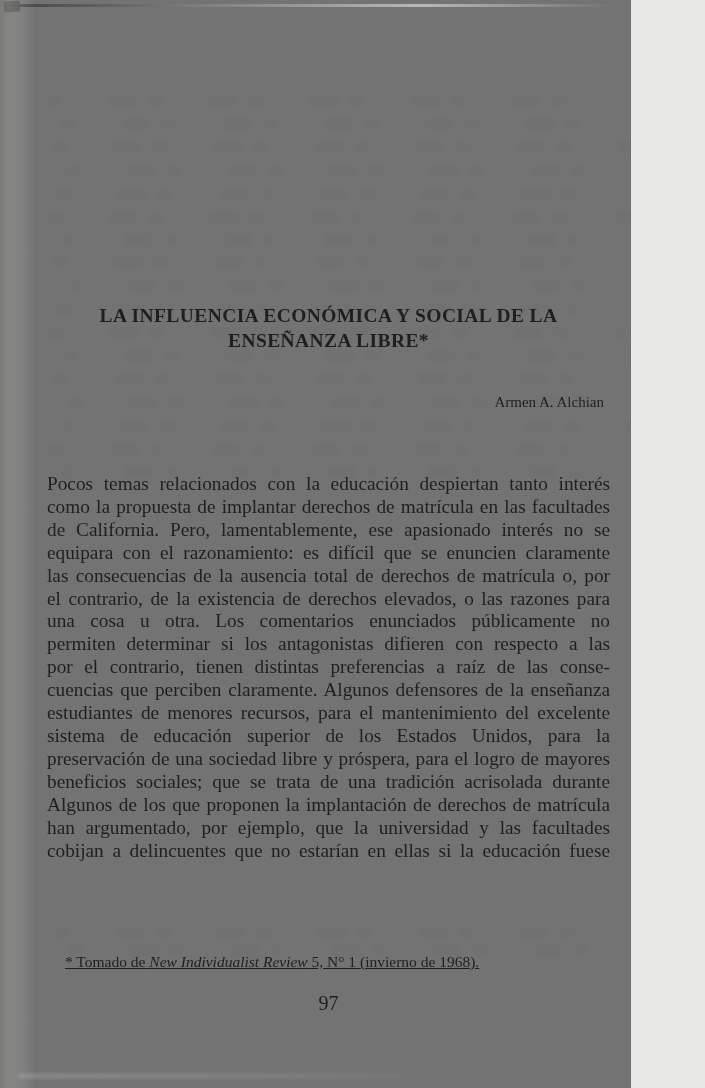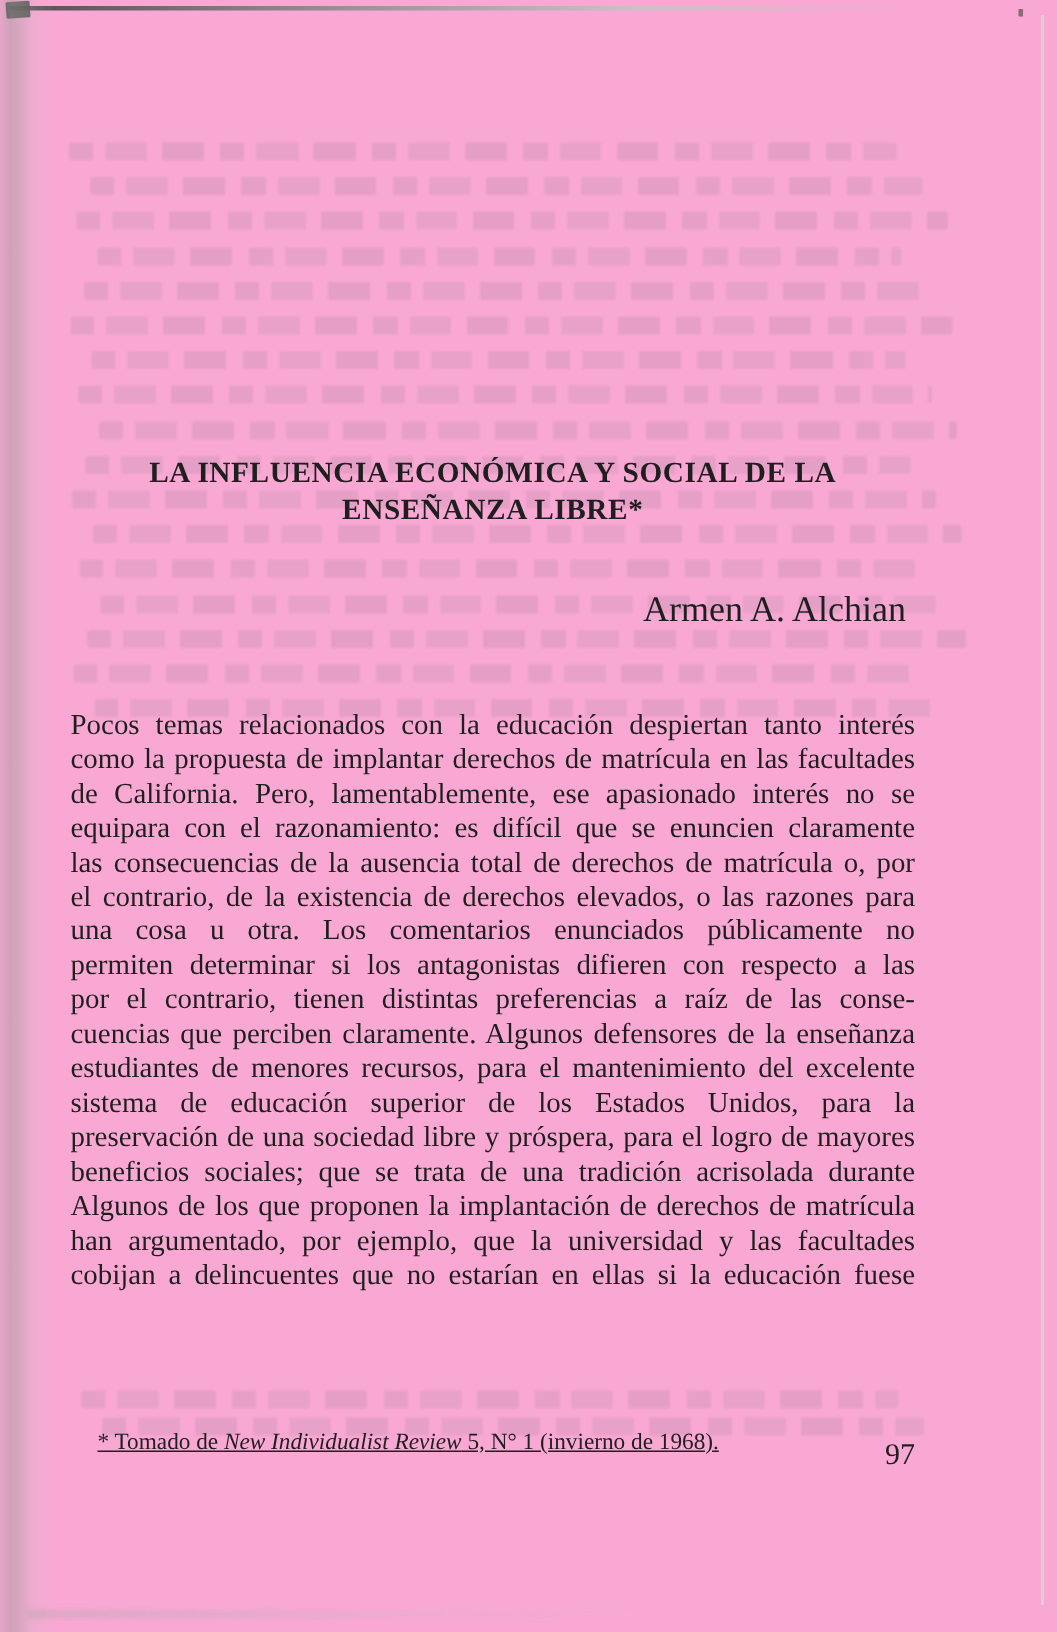--- a/index.html
+++ b/index.html
@@ -1,19 +1,19 @@
 <!DOCTYPE html>
 <html><head>
 <meta charset="utf-8">
 <style>
   html,body{margin:0;padding:0;background:#e8e8e6;}
   .scan{
     position:relative;
-    width:705px;height:1088px;
-    background:#f9a8d4;
+    width:631px;height:1088px;
+    background:#737373;
     overflow:hidden;
     font-family:"Liberation Serif","DejaVu Serif",serif;
     color:#1f1f1f;
   }
   
   .top-edge{position:absolute;left:6px;top:4px;width:640px;height:3px;
     background:linear-gradient(90deg,#3b3b3a,#8b8b89 35%,#c4c4c2 65%,rgba(200,200,198,0) 95%);
     opacity:.85;border-radius:2px;}
   .corner-mark{position:absolute;left:4px;top:1px;width:16px;height:11px;background:#4a4a48;
     transform:rotate(-4deg);border-radius:1px;opacity:.9;}
@@ -24,26 +24,26 @@
   .bottom-smudge{position:absolute;left:18px;top:1073px;width:430px;height:6px;
     background:linear-gradient(90deg,rgba(170,170,168,.35),rgba(190,190,188,.15) 60%,transparent);
     filter:blur(1.5px);}
   
   .ghost{position:absolute;height:12px;opacity:.13;filter:blur(.8px);border-radius:2px;
     background:repeating-linear-gradient(90deg,#6b6b6b 0 16px,transparent 16px 24px,#7a7a7a 24px 52px,transparent 52px 62px,#646464 62px 90px,transparent 90px 101px);}
   
   .title{position:absolute;left:47px;top:303px;width:563px;margin:0;
     text-align:center;font-size:19.5px;font-weight:bold;line-height:25px;letter-spacing:.4px;}
   .title span{display:block;}
-  .author{position:absolute;left:47px;top:394px;width:557px;text-align:right;font-size:24px;}
+  .author{position:absolute;left:47px;top:394px;width:557px;text-align:right;font-size:15px;}
   .bodytext{position:absolute;left:47px;top:473px;width:563px;font-size:19.3px;line-height:22.9px;}
   .bl{text-align:justify;text-align-last:justify;white-space:normal;}
   .footnote{position:absolute;left:47px;top:953px;width:563px;font-size:15.5px;padding-left:0;text-decoration:underline;}
   .footnote .indent{display:inline-block;width:18px;}
-  .pagenum{position:absolute;left:47px;top:959px;width:563px;text-align:right;font-size:20px;}
+  .pagenum{position:absolute;left:47px;top:992px;width:563px;text-align:center;font-size:20px;}
 </style>
 </head>
 <body>
 
 <div class="scan">
 
   <div class="top-edge"></div>
   <div class="corner-mark"></div>
   <div class="gutter"></div>
   <div class="right-edge"></div>

